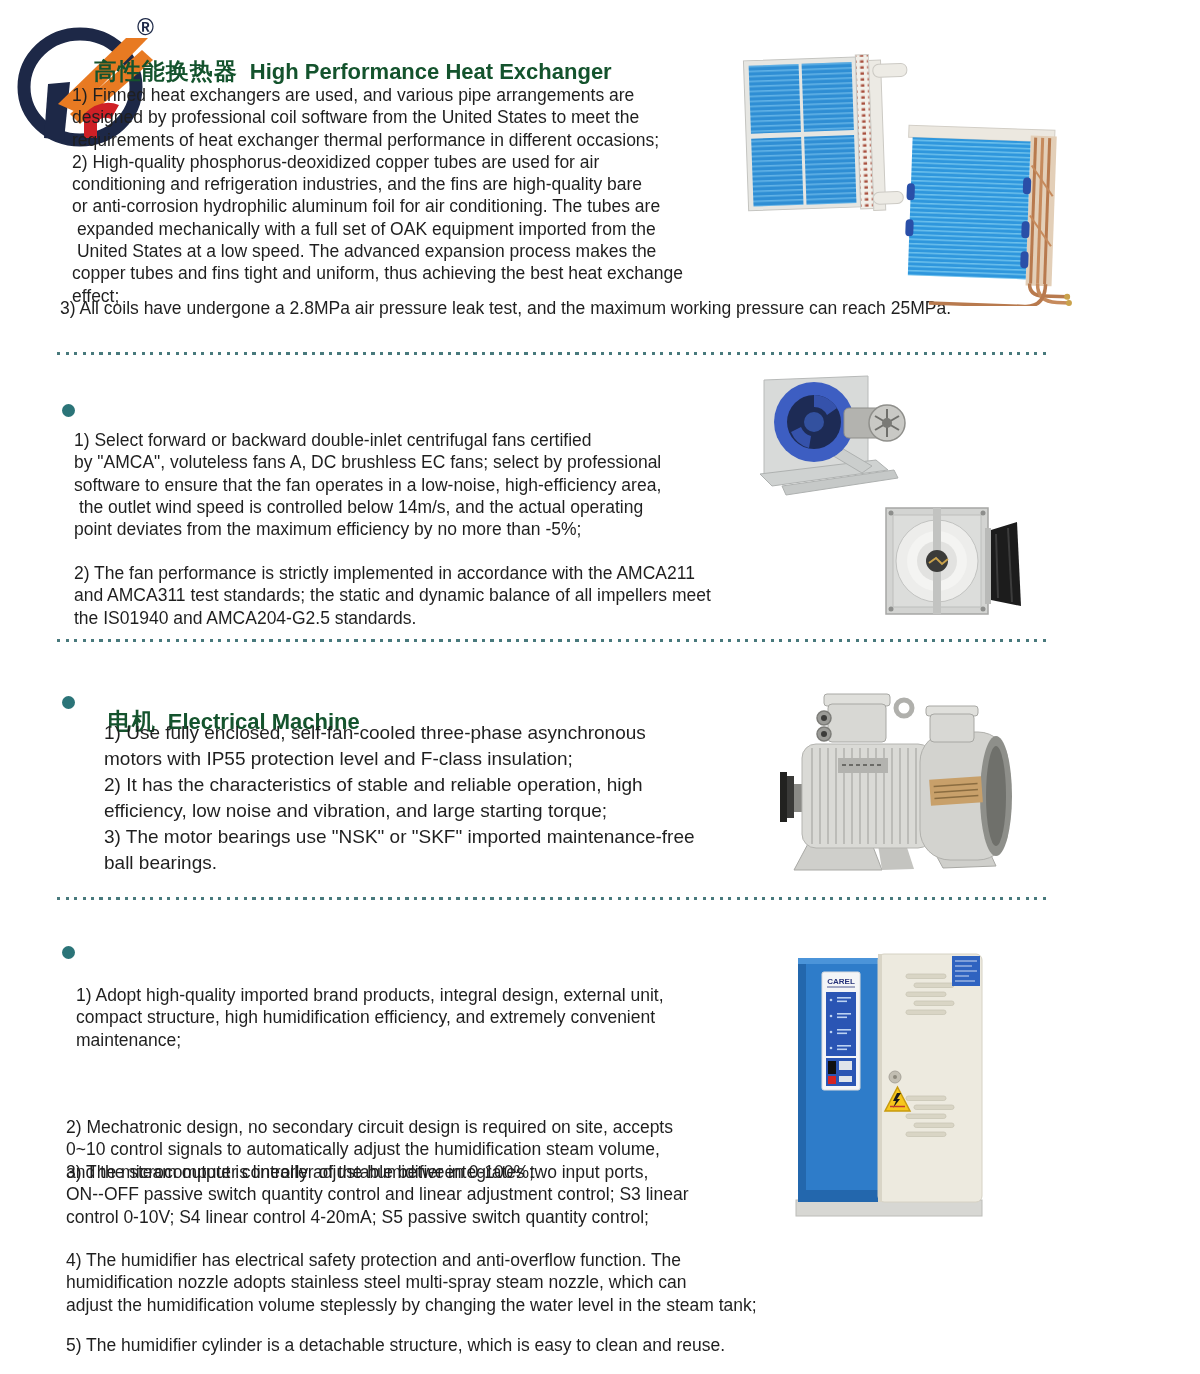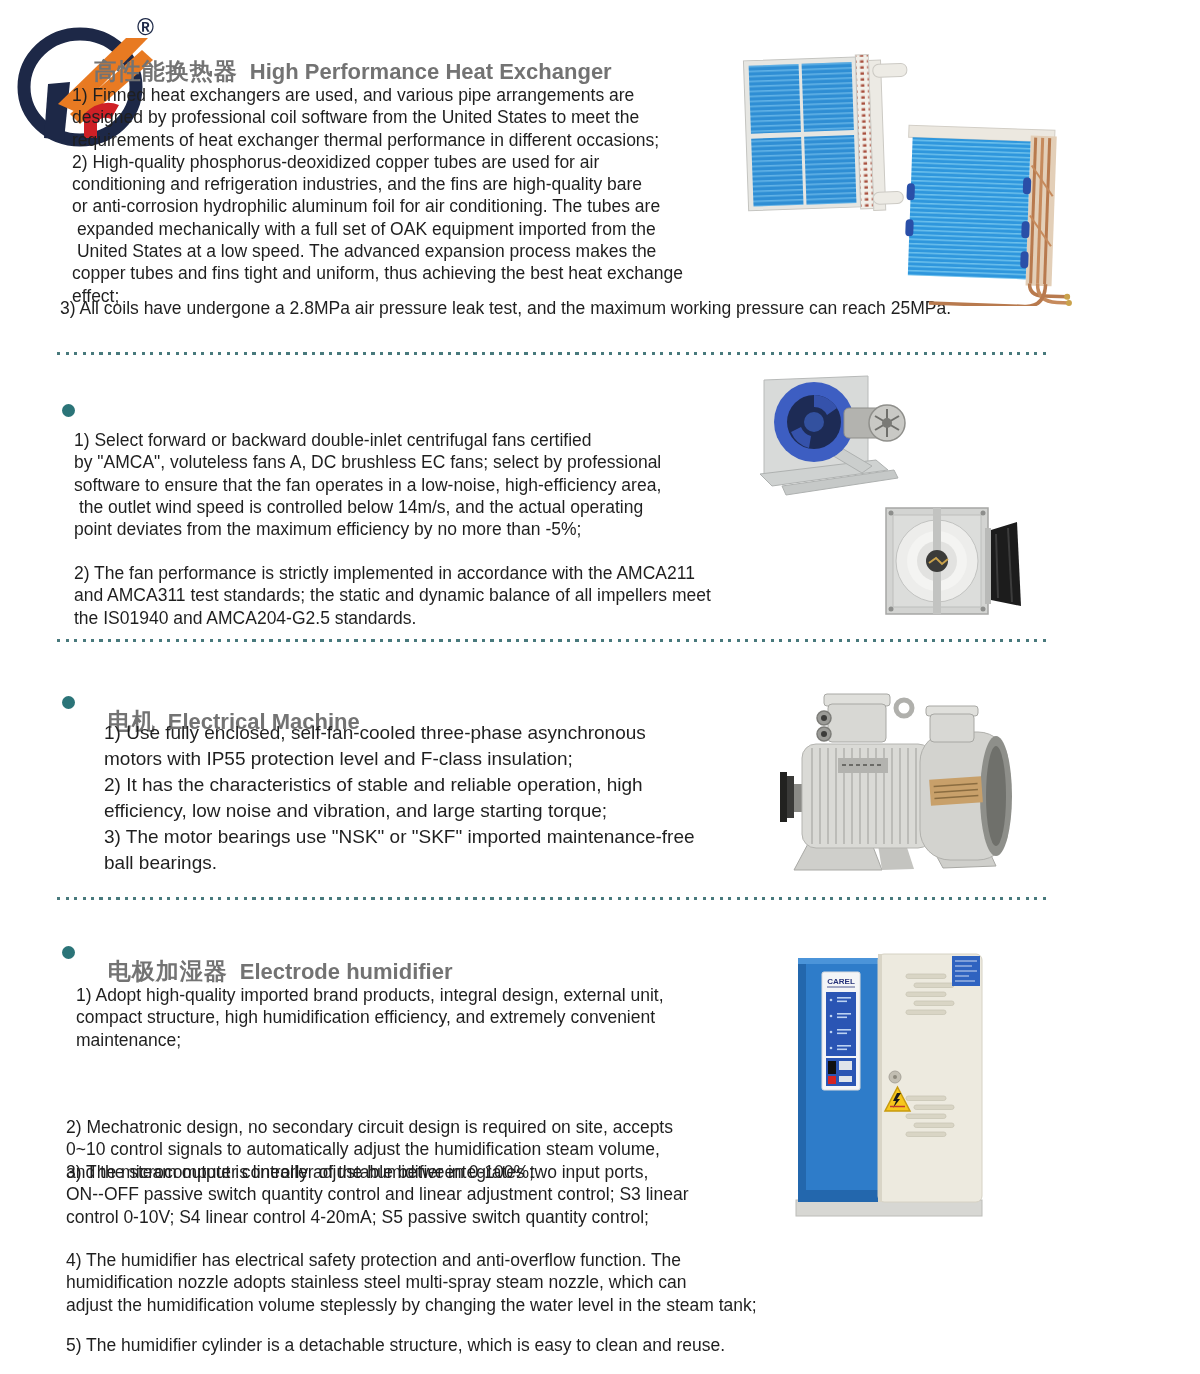--- a/index.html
+++ b/index.html
@@ -1,20 +1,20 @@
 <!DOCTYPE html>
 <html><head>
 <meta charset="utf-8">
 <style>
   html,body{margin:0;padding:0;background:#ffffff;}
   .page{position:relative;width:1200px;height:1374px;background:#ffffff;
         font-family:"Liberation Sans",sans-serif;color:#1f1f1f;overflow:hidden;}
 
   
-  .heading{position:absolute;font-weight:bold;color:#737373;white-space:pre;}
+  .heading{position:absolute;font-weight:bold;color:#14532d;white-space:pre;}
   .heading .zh{font-size:23px;letter-spacing:1px;}
   .heading .en{font-size:22px;margin-left:12px;}
   .bullet-dot{position:absolute;width:13px;height:13px;border-radius:50%;background:#2b7478;}
 
   
   .body-text{position:absolute;font-size:17.5px;line-height:22.3px;white-space:pre-wrap;}
   .body-text.s3{font-size:19px;line-height:26px;}
 
   
   .divider{position:absolute;left:57px;width:990px;height:3px;
@@ -224,23 +224,20 @@
         <line x1="154" y1="93" x2="198" y2="93" stroke="#8a6c40" stroke-width="1.5"></line>
         <line x1="154" y1="99" x2="198" y2="99" stroke="#8a6c40" stroke-width="1.5"></line>
         <line x1="154" y1="105" x2="198" y2="105" stroke="#8a6c40" stroke-width="1.5"></line>
       </g>
     </svg>
   </div>
 
   <div class="divider" style="top:897px;"></div>
 
   <div class="bullet-dot" style="left:62px;top:946px;"></div>
-  <div class="heading" style="left:90px;top:938px;">
-    <span class="zh">电极加湿器</span><span class="en">Electrode humidifier</span>
-  </div>
   <div class="body-text" style="left:76px;top:984px;width:800px;">1) Adopt high-quality imported brand products, integral design, external unit,
 compact structure, high humidification efficiency, and extremely convenient
 maintenance;</div>
   <div class="body-text" style="left:66px;top:1116px;width:800px;">2) Mechatronic design, no secondary circuit design is required on site, accepts
 0~10 control signals to automatically adjust the humidification steam volume,
 and the steam output is linearly adjustable between 0-100%;</div>
   <div class="body-text" style="left:66px;top:1161px;width:800px;">3) The microcomputer controller of the humidifier integrates two input ports,
 ON--OFF passive switch quantity control and linear adjustment control; S3 linear
 control 0-10V; S4 linear control 4-20mA; S5 passive switch quantity control;</div>
   <div class="body-text" style="left:66px;top:1249px;width:830px;">4) The humidifier has electrical safety protection and anti-overflow function. The

